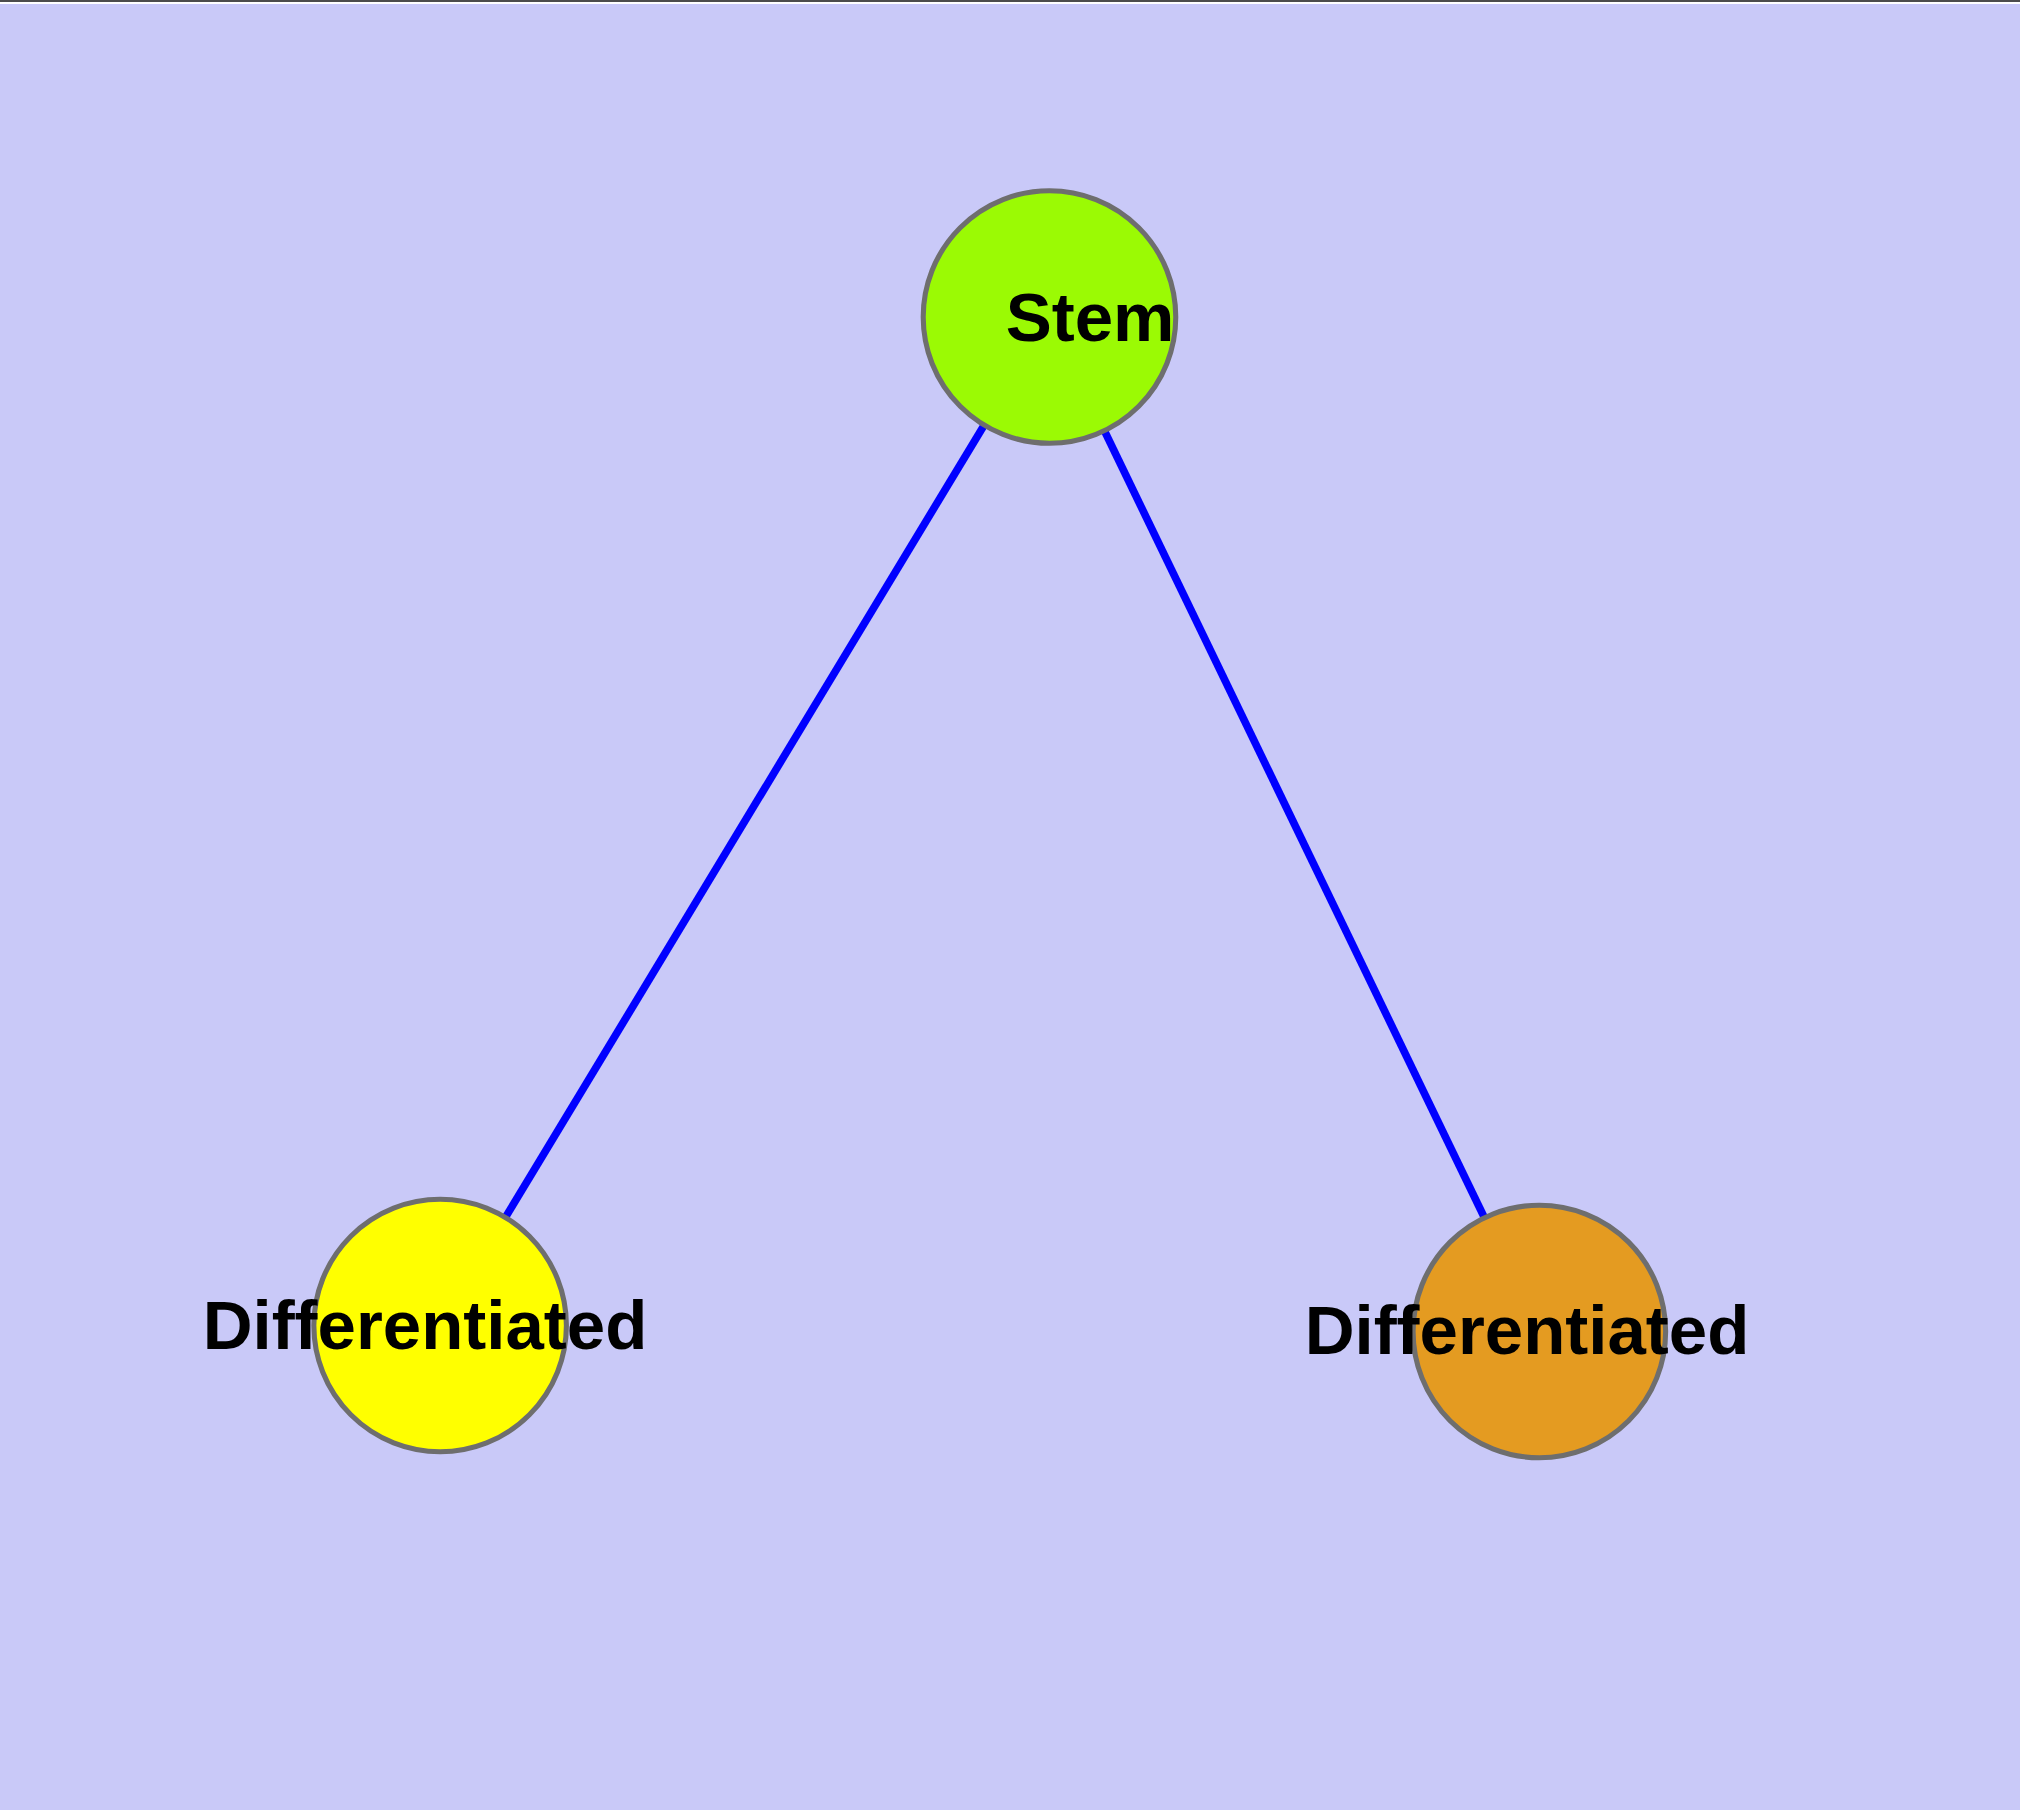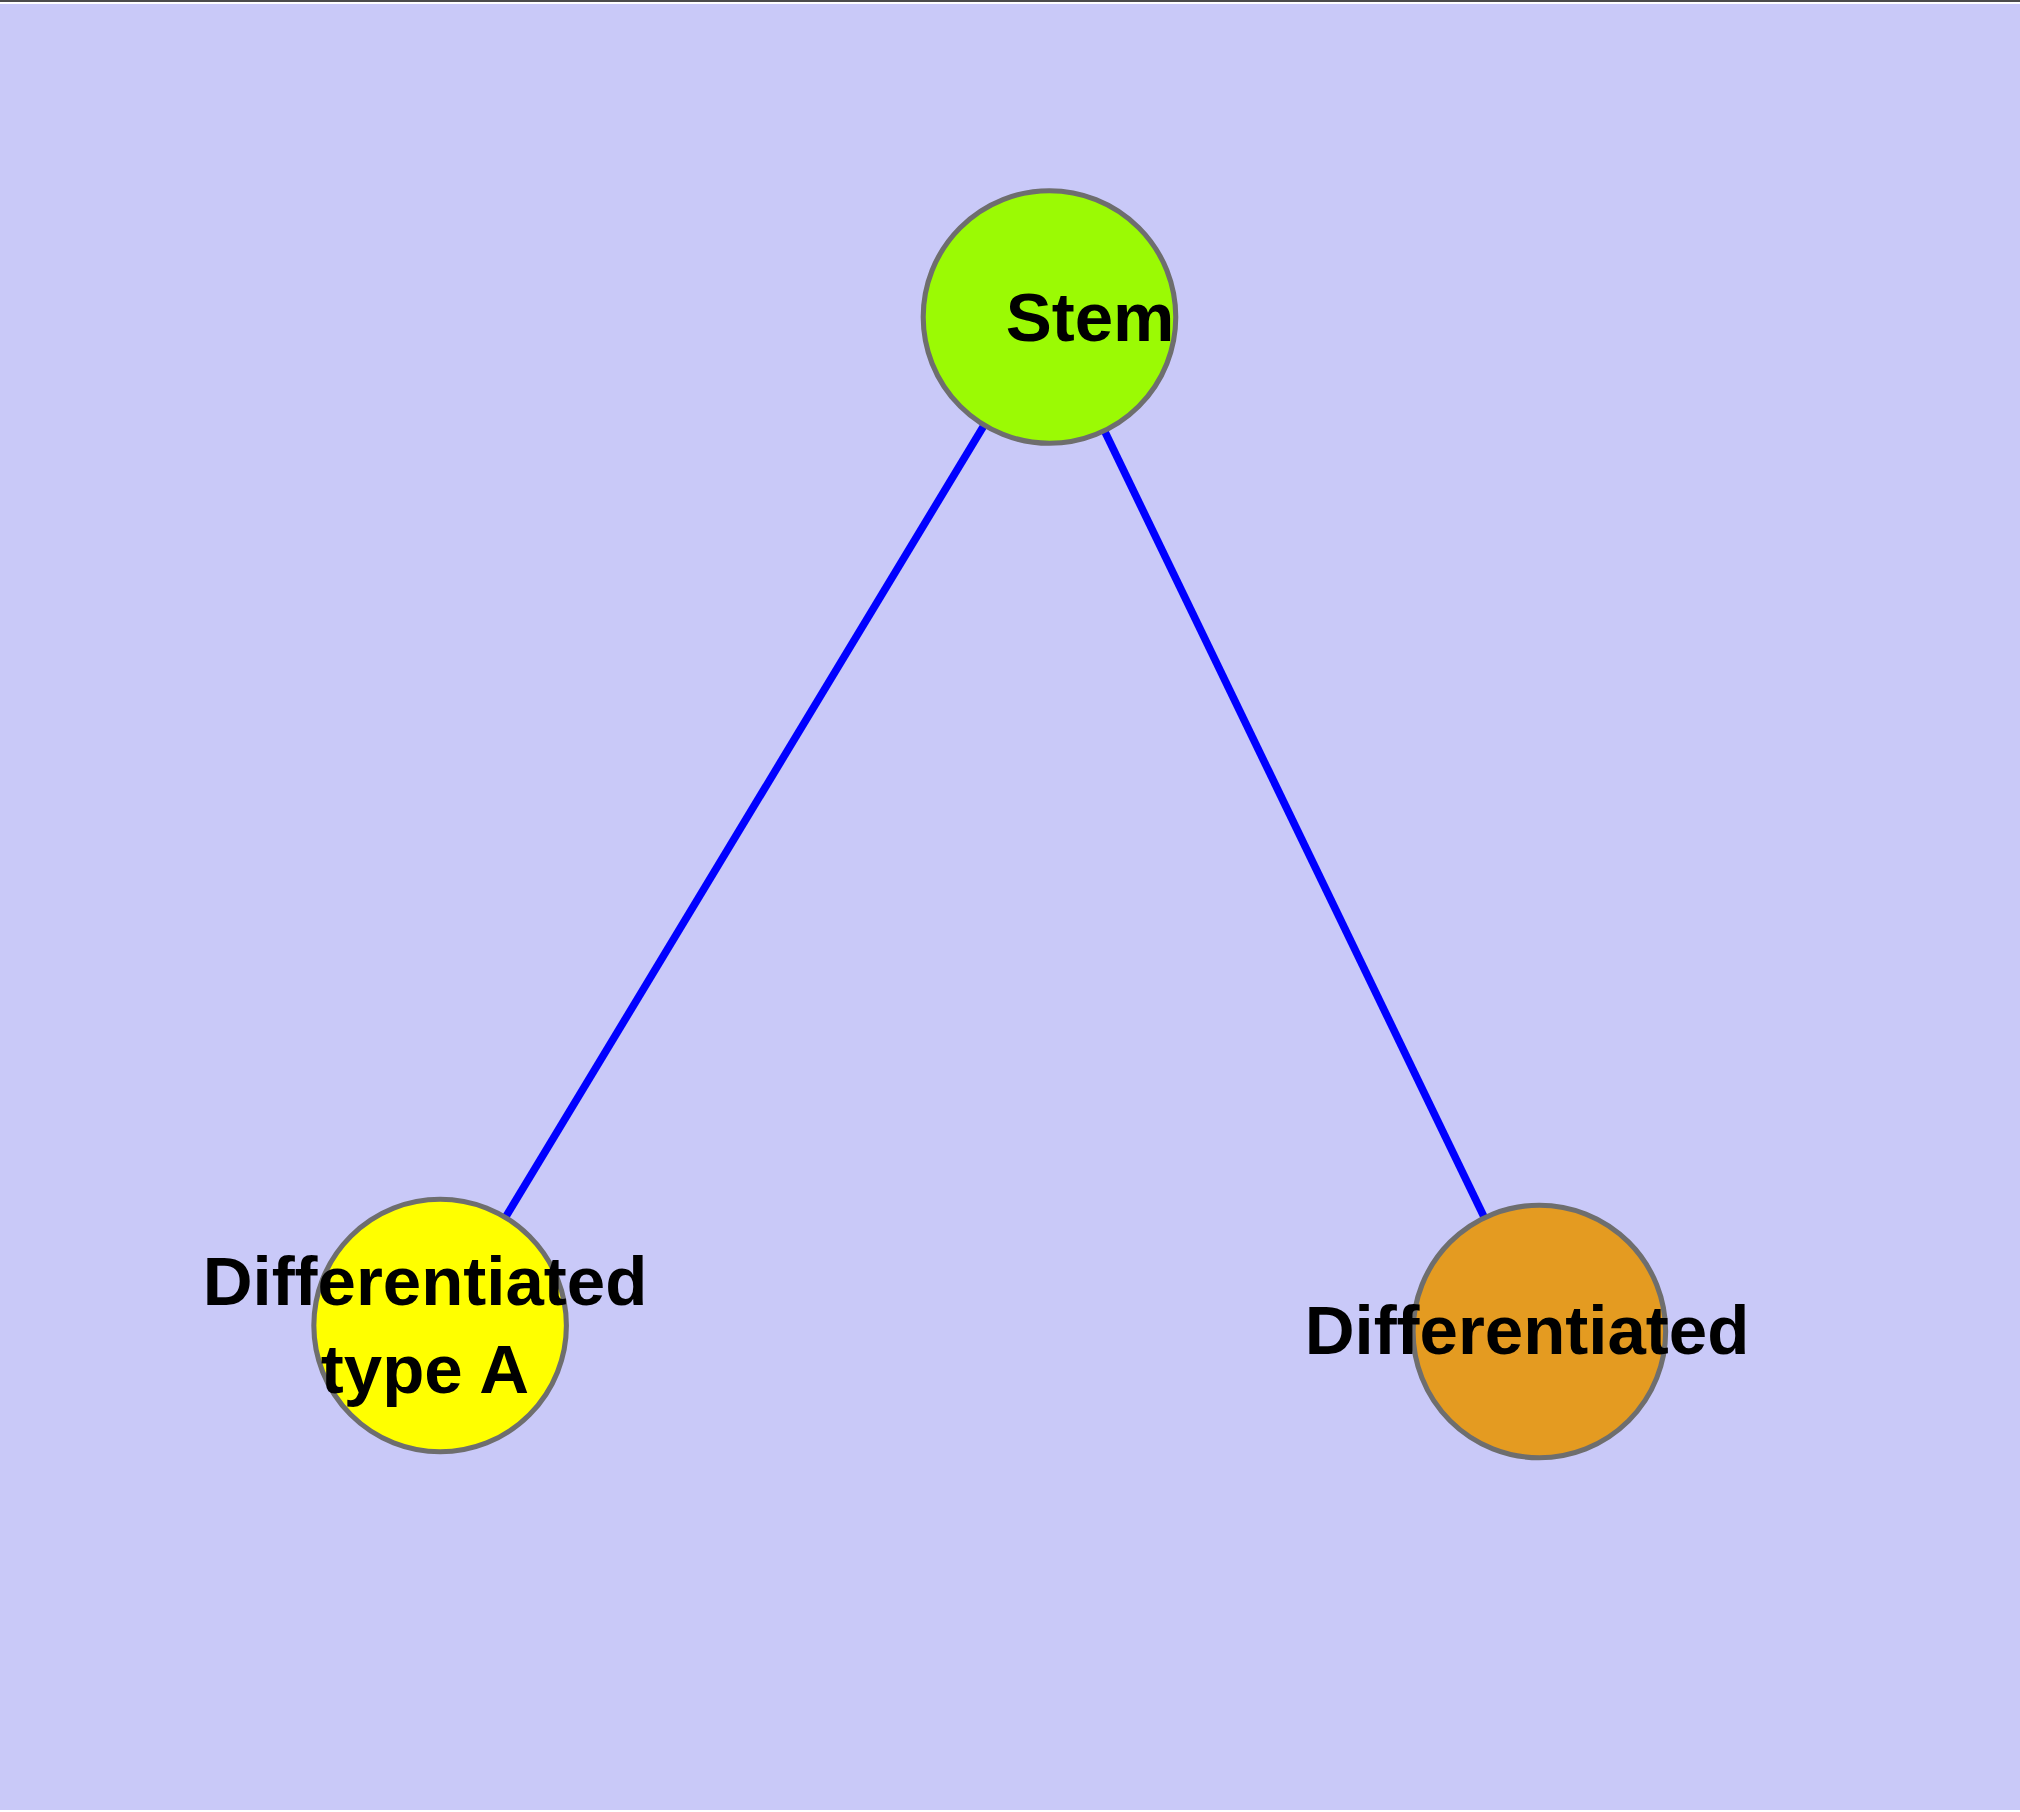--- a/index.html
+++ b/index.html
@@ -69,21 +69,20 @@
     <circle class="node-circle" cx="519" cy="1564" r="149" fill="#FFFF00" stroke="#6E6E6E"></circle>
     <circle class="node-circle" cx="1816" cy="1571" r="149" fill="#E49B21" stroke="#6E6E6E"></circle>
   </svg>
 
   <div class="node-label" style="left: 1049px; top: 318px; color: rgb(0, 0, 0); margin-left: 41px;">
     <div>Stem</div>
   </div>
 
   <div class="node-label" style="left: 425px; top: 1326px; color: rgb(0, 0, 0);">
     <div>Differentiated</div>
-    <div>type A</div>
   </div>
 
   <div class="node-label" style="left: 1527px; top: 1331px; color: rgb(0, 0, 0);">
     <div>Differentiated</div>
   </div>
 
 </div>
 
 
 </body></html>

